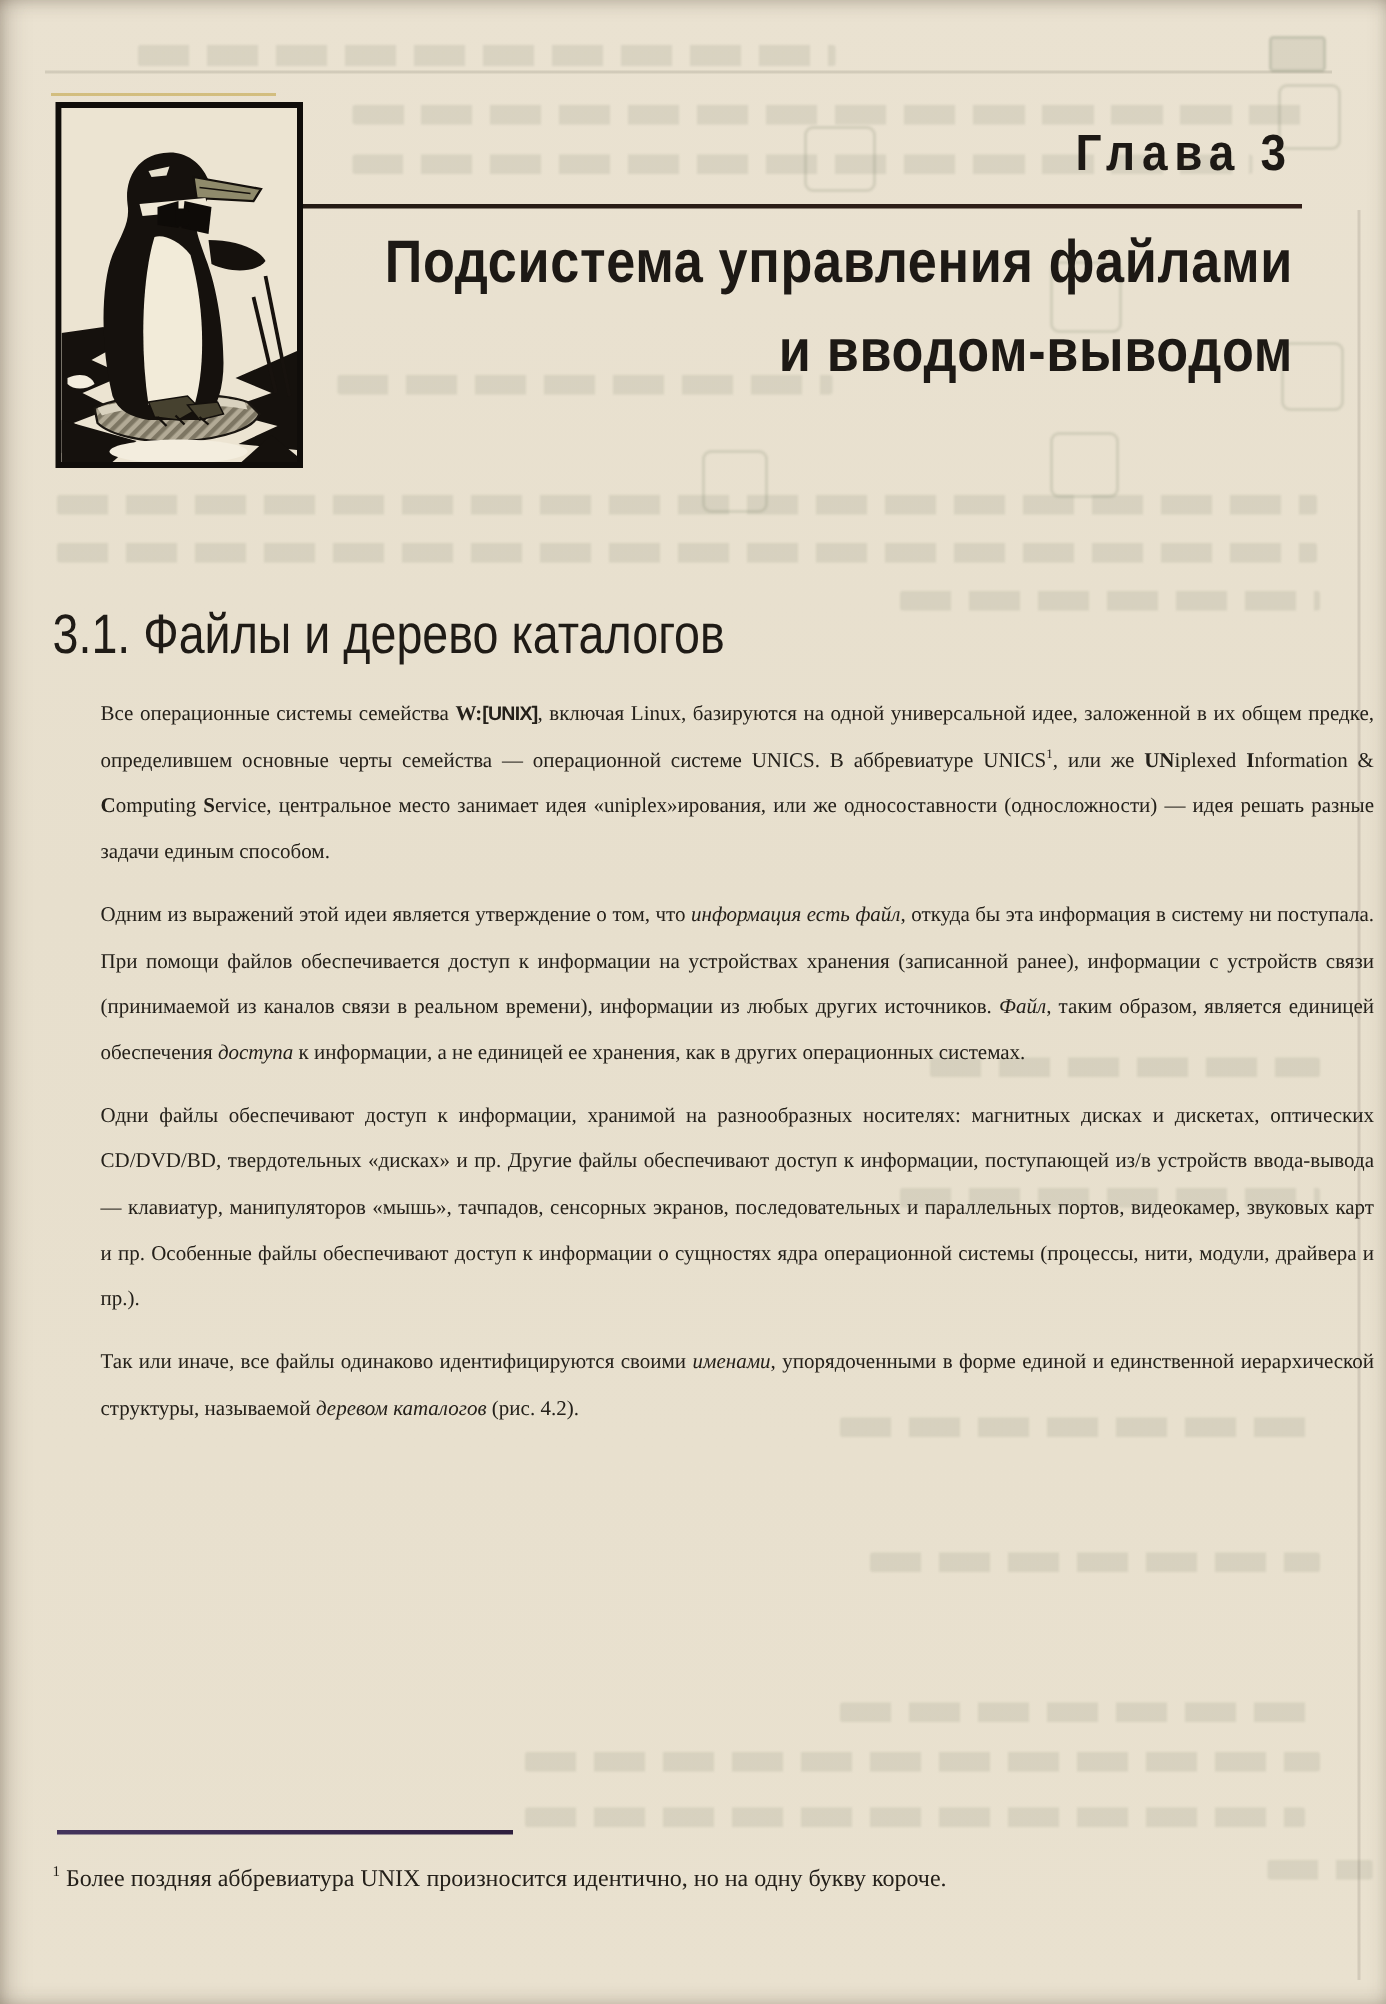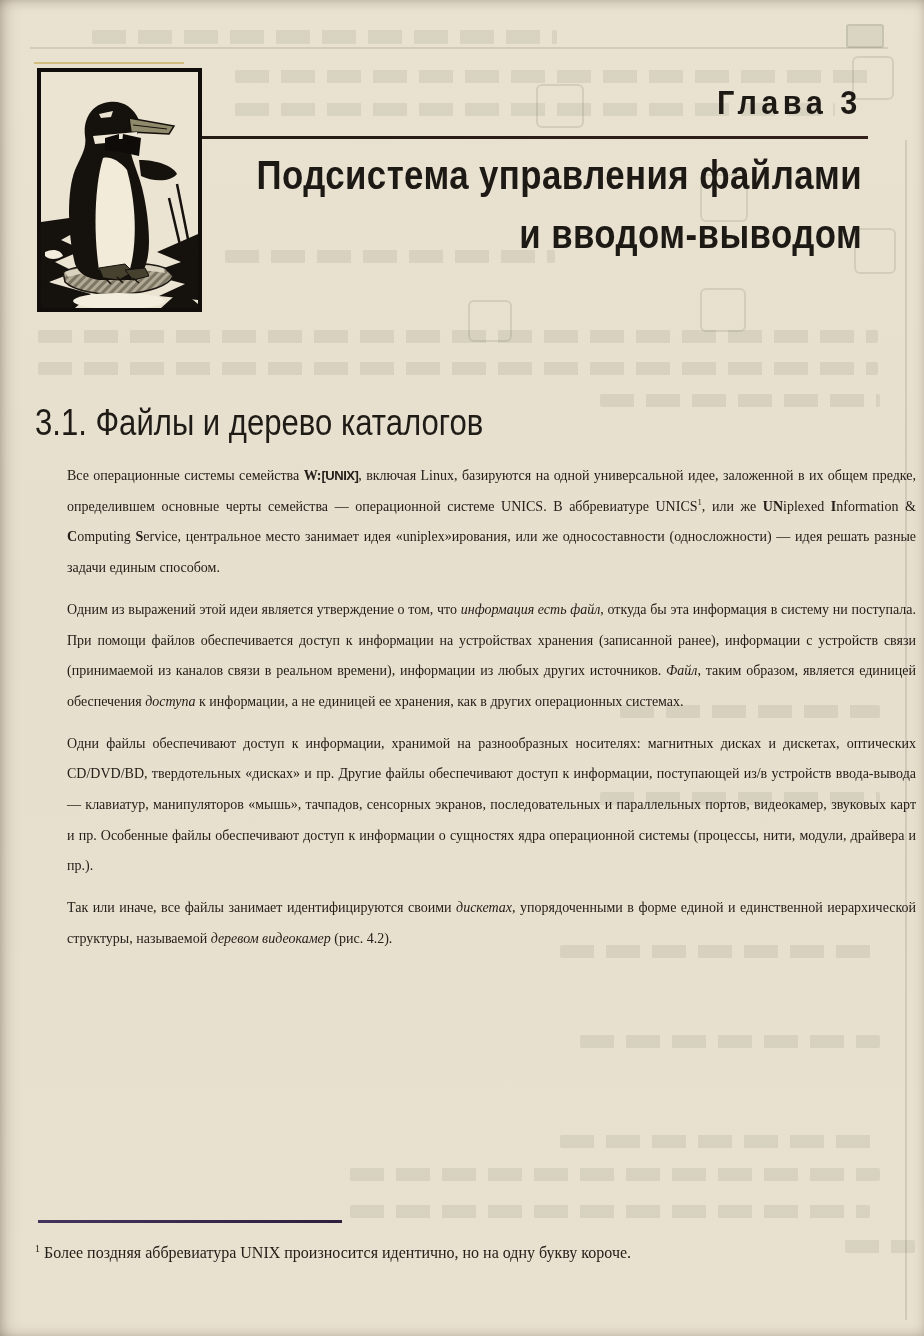--- a/index.html
+++ b/index.html
@@ -149,19 +149,19 @@
   </h1>
 
   <h2 class="section-heading">
     <span class="cond">3.1. Файлы и дерево каталогов</span>
   </h2>
 
   <div class="body">
       <p><span>Все операционные системы семейства </span><span class="b">W:</span><span class="bs">[UNIX]</span><span>, включая Linux, базируются на од­ной универсальной идее, заложенной в их общем предке, определившем основные черты семейства — операционной системе UNICS. В аббревиатуре UNICS</span><sup>1</sup><span>, или же </span><span class="b">UN</span><span>iplexed </span><span class="b">I</span><span>nformation &amp; </span><span class="b">C</span><span>omputing </span><span class="b">S</span><span>ervice, центральное место занимает идея «uniplex»ирования, или же односоставности (односложности) — идея решать раз­ные задачи единым способом.</span></p>
       <p><span>Одним из выражений этой идеи является утверждение о том, что </span><span class="i">информация есть файл</span><span>, откуда бы эта информация в систему ни поступала. При помощи фай­лов обеспечивается доступ к информации на устройствах хранения (записанной ранее), информации с устройств связи (принимаемой из каналов связи в реальном времени), информации из любых других источников. </span><span class="i">Файл</span><span>, таким образом, являет­ся единицей обеспечения </span><span class="i">доступа</span><span> к информации, а не единицей ее хранения, как в других операционных системах.</span></p>
       <p><span>Одни файлы обеспечивают доступ к информации, хранимой на разнообразных но­сителях: магнитных дисках и дискетах, оптических CD/DVD/BD, твердотельных «дисках» и пр. Другие файлы обеспечивают доступ к информации, поступающей из/в устройств ввода-вывода — клавиатур, манипуляторов «мышь», тачпадов, сен­сорных экранов, последовательных и параллельных портов, видеокамер, звуковых карт и пр. Особенные файлы обеспечивают доступ к информации о сущностях ядра операционной системы (процессы, нити, модули, драйвера и пр.).</span></p>
-      <p><span>Так или иначе, все файлы занимает идентифицируются своими </span><span class="i">дискетах</span><span>, упорядо­ченными в форме единой и единственной иерархической структуры, называемой </span><span class="i">деревом видеокамер</span><span> (рис. 4.2).</span></p>
+      <p><span>Так или иначе, все файлы одинаково идентифицируются своими </span><span class="i">именами</span><span>, упорядо­ченными в форме единой и единственной иерархической структуры, называемой </span><span class="i">деревом каталогов</span><span> (рис. 4.2).</span></p>
     </div>
 
   <div class="footnote-rule"></div>
   <p class="footnote"><sup>1</sup><span class="fn-text">Более поздняя аббревиатура UNIX произносится идентично, но на одну букву короче.</span></p>
 
 </div>
 
 </body></html>

